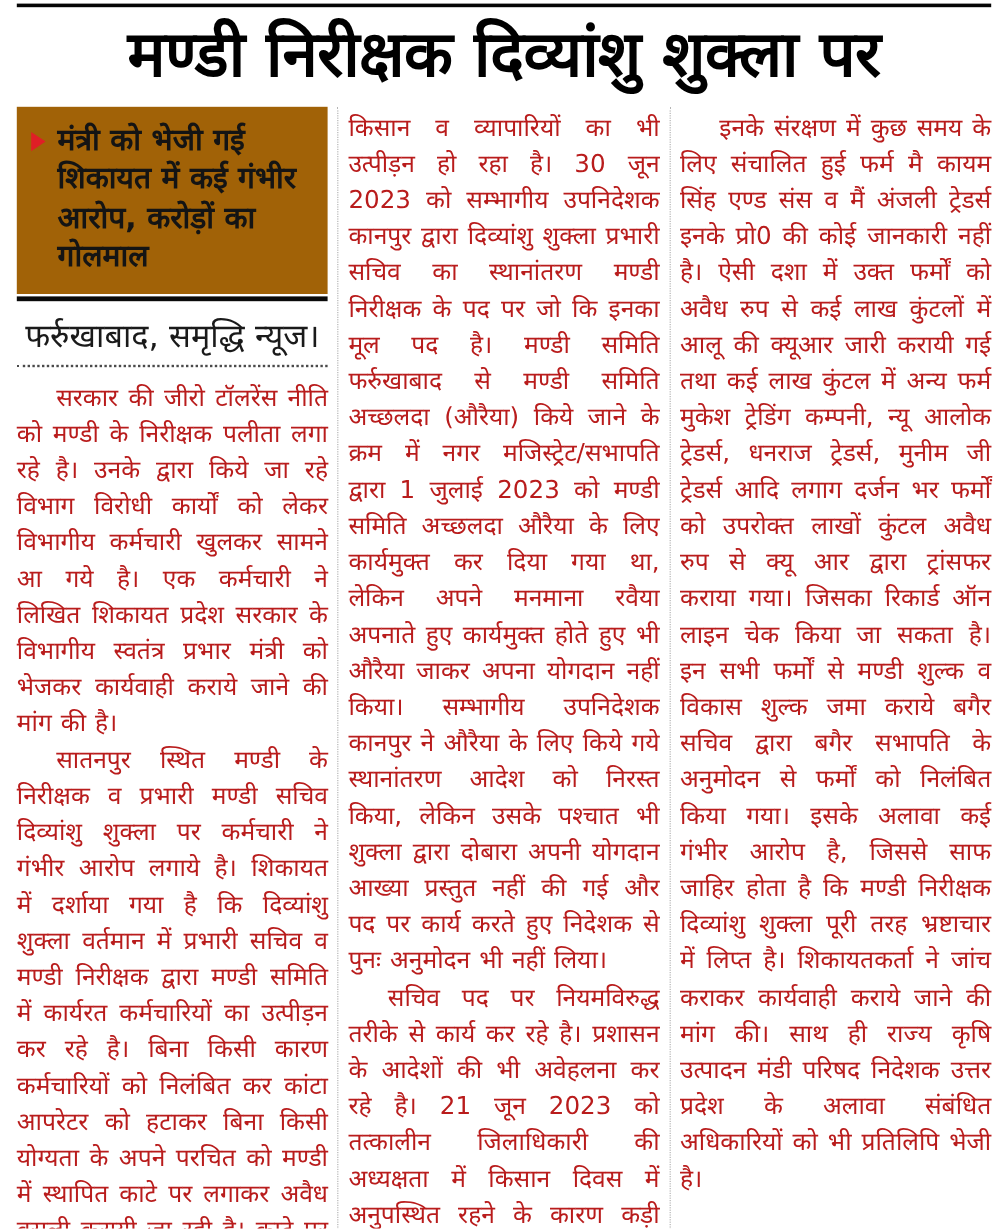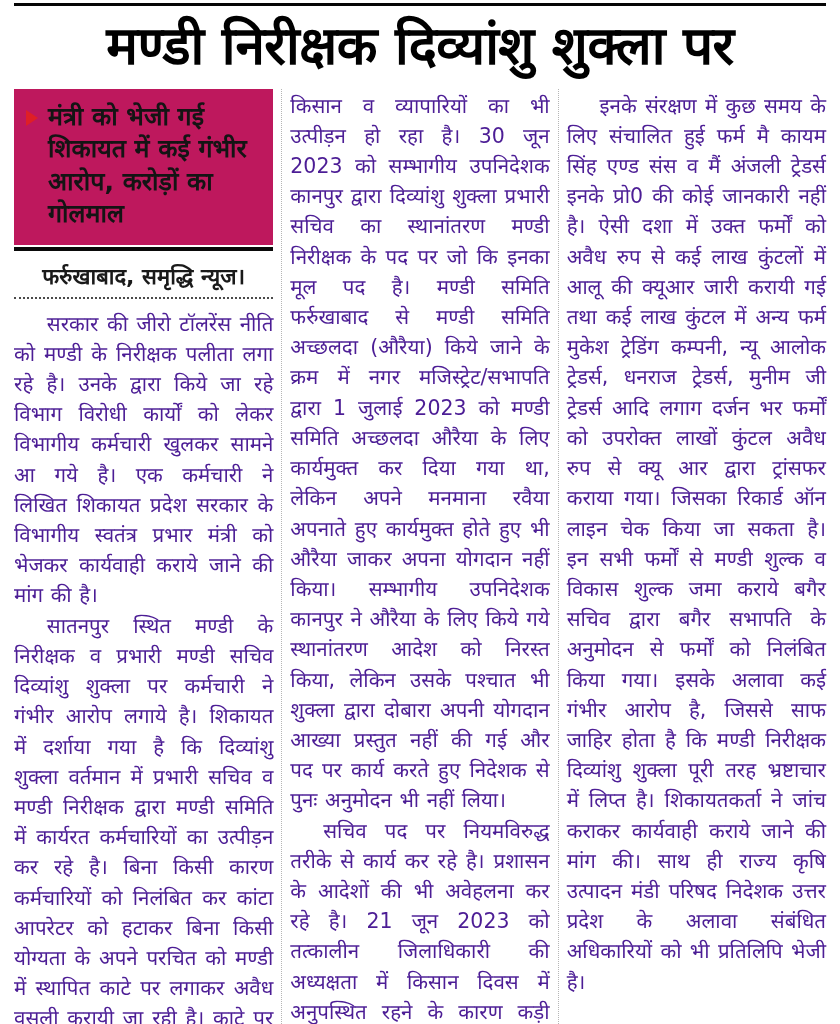--- a/index.html
+++ b/index.html
@@ -44,21 +44,21 @@
     min-width: 0;
     padding: 0 8px;
   }
   .col + .col {
     border-left: 1px dotted #b5b5b5;
   }
   .col.first { padding-left: 2px; }
   .col.last  { padding-right: 2px; }
 
   .highlight-box {
-    background: #be185d;
+    background: #a16207;
     padding: 12px 10px 14px 12px;
     display: flex;
     gap: 10px;
     align-items: flex-start;
   }
   .bullet-arrow {
     margin-top: 9px;
     width: 0; height: 0;
     border-top: 8px solid transparent;
     border-bottom: 8px solid transparent;
@@ -72,37 +72,37 @@
     color: #141414;
   }
 
   .thick-rule {
     border-top: 4px solid #0a0a0a;
     margin-top: 2px;
   }
 
   .byline {
     text-align: center;
-    font-weight: 700;
-    font-size: 22px;
+    font-weight: 400;
+    font-size: 27px;
     color: #1a1a1a;
     padding: 9px 0 7px 0;
   }
 
   .dotted-rule {
     border-top: 2px dotted #4a4a4a;
     margin-bottom: 10px;
   }
 
   .article-body p {
     font-size: 20.5px;
     line-height: 30.2px;
     text-align: justify;
     text-justify: inter-word;
-    color: #4c1d95;
+    color: #b91c1c;
     word-spacing: 1px;
   }
   .article-body p.indent { text-indent: 1.6em; }
 
   .col .article-body.top-flush { margin-top: 2px; }
 </style>
 </head>
 <body>
 
 <div class="page">

